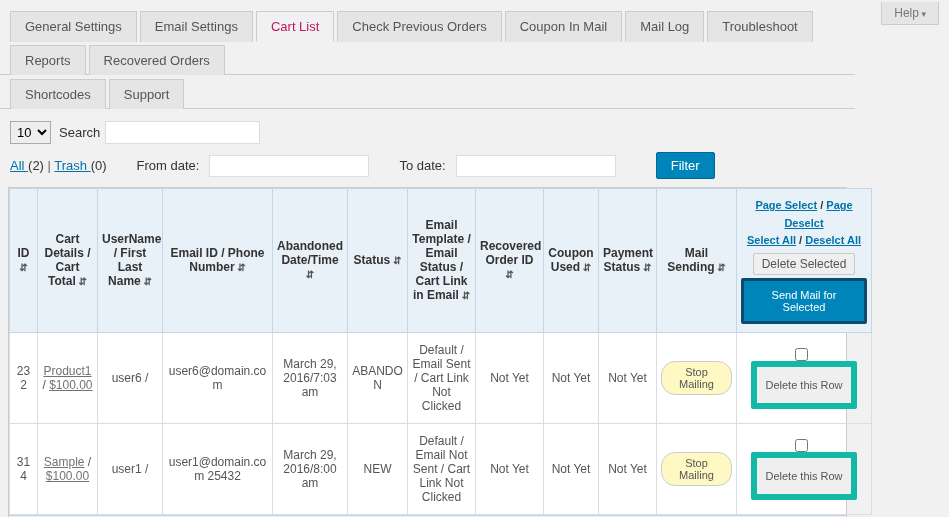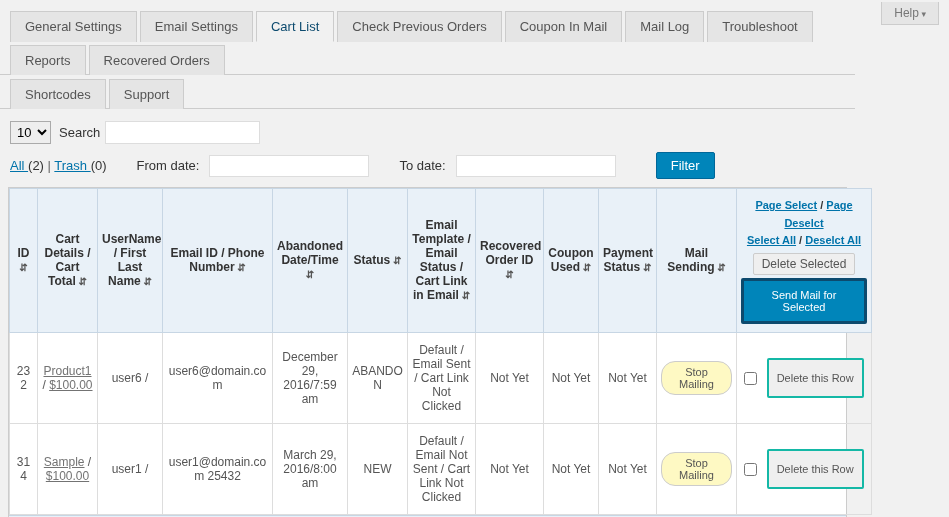--- a/index.html
+++ b/index.html
@@ -5,21 +5,21 @@
 * { box-sizing: border-box; margin: 0; padding: 0; }
 body { font-family: -apple-system, "Segoe UI", Arial, sans-serif; font-size: 13px; color: #333; background: #f1f1f1; padding: 0; }
 .wrap { width: 855px; background: #f1f1f1; }
 
 .help-tab { position: absolute; right: 10px; top: 2px; }
 .help-btn { background: #e5e5e5; border: 1px solid #ccc; border-top: none; color: #777; padding: 4px 12px; font-size: 12px; cursor: pointer; }
 .help-btn::after { content: " ▾"; font-size: 9px; }
 
 .nav-tabs { padding: 10px 10px 0 10px; border-bottom: 1px solid #ccc; display: flex; flex-wrap: wrap; gap: 3px; }
 .nav-tab { background: #e5e5e5; border: 1px solid #ccc; border-bottom: none; padding: 7px 14px; color: #555; font-size: 13px; cursor: pointer; position: relative; top: 1px; }
-.nav-tab.active { background: #f1f1f1; color: #0c4a6e; font-weight: 500; border-bottom: 1px solid #f1f1f1; }
+.nav-tab.active { background: #f1f1f1; color: #be185d; font-weight: 500; border-bottom: 1px solid #f1f1f1; }
 .nav-tabs-row2 { padding-top: 3px; text-align: center; }
 
 .toolbar { padding: 12px 10px 8px; display: flex; align-items: center; gap: 5px; }
 .select-len { border: 1px solid #aaa; background: #eee; padding: 2px 2px; font-size: 13px; }
 .search-label { margin-left: 3px; }
 .search-input { border: 1px solid #ddd; padding: 3px 6px; width: 155px; background: #fff; }
 
 .filter-row { padding: 0 10px 8px; display: flex; align-items: center; gap: 10px; font-size: 13px; }
 .filter-row a { color: #0073aa; text-decoration: underline; }
 .filter-row .sep { color: #666; }
@@ -32,21 +32,21 @@
 thead th .sort::after { content: " ⇵"; font-size: 10px; color: #555; }
 tbody td { border: 1px solid #ddd; padding: 10px 4px; text-align: center; font-size: 12px; color: #555; vertical-align: middle; word-wrap: break-word; }
 tbody td a { color: #737373; }
 
 .hdr-actions { font-size: 11px; line-height: 1.6; }
 .hdr-actions a { color: #0073aa; text-decoration: underline; }
 .btn-del-sel { background: #efefef; border: 1px solid #ccc; padding: 3px 8px; font-size: 12px; margin-top: 3px; cursor: pointer; border-radius: 2px; color: #555; }
 .btn-send-sel { background: #0085ba; color: #fff; border: 3px solid #0c4a6e; padding: 8px 6px; font-size: 11px; margin-top: 3px; cursor: pointer; border-radius: 2px; }
 
 .btn-stop { background: #fef9c3; border: 1px solid #ccc; padding: 4px 8px; font-size: 11px; cursor: pointer; border-radius: 14px; color: #555; }
-.btn-del-row { background: #efefef; border: 2px solid #14b8a6; padding: 12px 8px; font-size: 11px; cursor: pointer; border-radius: 2px; color: #555; }
+.btn-del-row { background: #efefef; border: 6px solid #14b8a6; padding: 12px 8px; font-size: 11px; cursor: pointer; border-radius: 2px; color: #555; }
 .row-chk { margin-right: 6px; vertical-align: middle; }
 
 .col-id { width: 28px; }
 .col-cart { width: 60px; }
 .col-user { width: 65px; }
 .col-email { width: 110px; }
 .col-date { width: 75px; }
 .col-status { width: 60px; }
 .col-template { width: 68px; }
 .col-recov { width: 68px; }
@@ -123,21 +123,21 @@
             </div>
           </th>
         </tr>
       </thead>
       <tbody>
         <tr>
           <td>232</td>
           <td><a href="#">Product1</a><span> / </span><a href="#">$100.00</a></td>
           <td>user6 /</td>
           <td><span>user6@domain.com</span> <span></span></td>
-          <td>December 29, 2016/7:59 am</td>
+          <td>March 29, 2016/7:03 am</td>
           <td>ABANDON</td>
           <td>Default / Email Sent / Cart Link Not Clicked</td>
           <td>Not Yet</td>
           <td>Not Yet</td>
           <td>Not Yet</td>
           <td><button class="btn-stop">Stop Mailing</button></td>
           <td>
             <input type="checkbox" class="row-chk" style="">
             <button class="btn-del-row">Delete this Row</button>
           </td>

